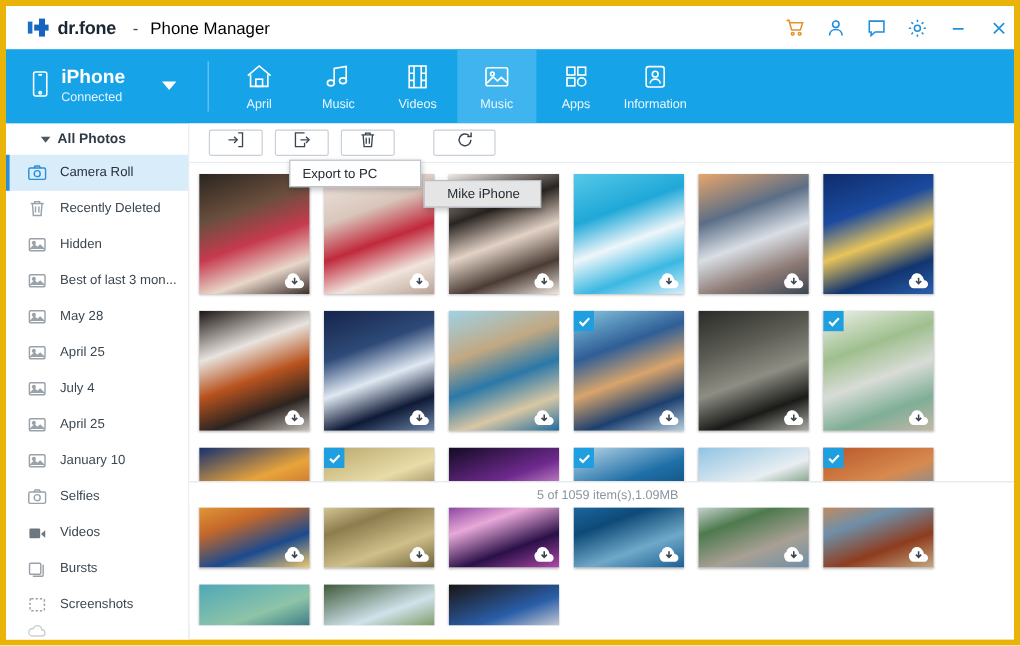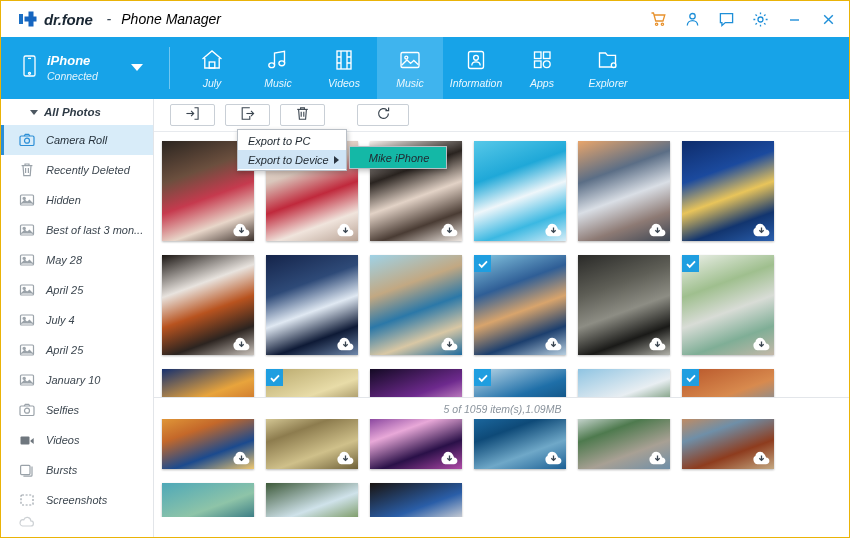--- a/index.html
+++ b/index.html
@@ -6,23 +6,22 @@
   html, body {
     width: 850px; height: 538px;
     font-family: "Liberation Sans", sans-serif;
     background: #ffffff;
     overflow: hidden;
   }
   .app {
     position: relative;
     width: 850px; height: 538px;
     background: #ffffff;
-    border: 1px solid #eab308;
+    border: 5px solid #eab308;
     overflow: hidden;
-    font-style: italic;
   }
 
   
   .titlebar {
     position: absolute; left: 0; top: 0; width: 850px; height: 36px;
     background: #ffffff;
     display: flex; align-items: center;
   }
   .brand {
     display: flex; align-items: center; gap: 7px; margin-left: 18px;
@@ -44,21 +43,21 @@
   .navbar {
     position: absolute; left: 0; top: 36px; width: 850px; height: 62px;
     background: #17a3e8;
     display: flex; align-items: stretch;
   }
   .device-sel {
     width: 168px; display: flex; align-items: center; gap: 9px;
     padding-left: 20px; position: relative; cursor: pointer;
   }
   .device-txt { line-height: 1.25; }
-  .device-name { font-size: 13px; color: #ffffff; font-weight: bold; }
+  .device-name { font-size: 16px; color: #ffffff; font-weight: bold; }
   .device-state { font-size: 10.5px; color: #e3f4fd; }
   .device-caret {
     position: absolute; right: 26px; top: 27px;
     width: 0; height: 0;
     border-left: 6px solid transparent; border-right: 6px solid transparent;
     border-top: 7px solid #ffffff;
   }
   .nav-divider {
     width: 1px; background: rgba(255,255,255,0.38);
     margin: 10px 0;
@@ -170,21 +169,21 @@
   }
   .ctx-item.hl { background: #cfe4f5; }
   .ctx-arrow {
     position: absolute; right: 7px; top: 6px;
     width: 0; height: 0;
     border-top: 4px solid transparent; border-bottom: 4px solid transparent;
     border-left: 5px solid #2b3540;
   }
   .submenu {
     position: absolute; left: 348px; top: 145px; width: 98px;
-    background: #14b8a6; border: 1px solid #b9bfc6;
+    background: #e5e5e5; border: 1px solid #b9bfc6;
     box-shadow: 1px 2px 5px rgba(0,0,0,0.23); z-index: 61;
     padding: 1px 0;
   }
   .submenu .ctx-item { justify-content: center; }
 </style>
 </head>
 <body>
 
 <div class="app">
 
@@ -262,21 +261,21 @@
     <div class="navtabs">
 
       <div class="navtab">
         <span>
           <svg width="26" height="24" viewBox="0 0 26 24" fill="none" stroke="#ffffff" stroke-width="1.35">
             <path d="M3.5 11L13 3l9.5 8"></path>
               <path d="M5.8 10v10h14.4V10"></path>
             <rect x="10.2" y="14" width="5.6" height="6"></rect>
           </svg>
         </span>
-        <span class="lbl">July</span>
+        <span class="lbl">April</span>
       </div>
 
       <div class="navtab">
         <span>
           <svg width="26" height="24" viewBox="0 0 26 24" fill="none" stroke="#ffffff" stroke-width="1.35">
             <path d="M9.5 17V5l10-1.6V15"></path>
             <ellipse cx="6.7" cy="17.2" rx="2.9" ry="2.4"></ellipse>
             <ellipse cx="16.8" cy="15.3" rx="2.9" ry="2.4"></ellipse>
           </svg>
         </span>
@@ -296,54 +295,45 @@
 
       <div class="navtab active">
         <span>
           <svg width="26" height="24" viewBox="0 0 26 24" fill="none" stroke="#ffffff" stroke-width="1.35">
             <rect x="4" y="4.5" width="18" height="15" rx="1.5"></rect>
             <circle cx="9.3" cy="9.6" r="1.5"></circle>
             <path d="M4.6 17.3l5.4-5.3 3.6 3.4 3.2-2.9 4.6 4.3"></path>
           </svg>
         </span>
         <span class="lbl">Music</span>
-      </div>
-
-      <div class="navtab">
-        <span>
-          <svg width="26" height="24" viewBox="0 0 26 24" fill="none" stroke="#ffffff" stroke-width="1.35">
-            <rect x="5.5" y="3.5" width="15" height="17" rx="2"></rect>
-            <circle cx="13" cy="9.8" r="2.4"></circle>
-            <path d="M8.8 17.6c0-2.3 1.9-3.7 4.2-3.7s4.2 1.4 4.2 3.7"></path>
-          </svg>
-        </span>
-        <span class="lbl">Information</span>
       </div>
 
       <div class="navtab">
         <span>
           <svg width="26" height="24" viewBox="0 0 26 24" fill="none" stroke="#ffffff" stroke-width="1.35">
             <rect x="5.5" y="4" width="6.5" height="6.5"></rect>
             <rect x="14.5" y="4" width="6.5" height="6.5"></rect>
             <rect x="5.5" y="13" width="6.5" height="6.5"></rect>
             <circle cx="17.75" cy="16.25" r="3.4"></circle>
           </svg>
         </span>
         <span class="lbl">Apps</span>
       </div>
 
       <div class="navtab">
         <span>
           <svg width="26" height="24" viewBox="0 0 26 24" fill="none" stroke="#ffffff" stroke-width="1.35">
-            <path d="M4.5 19V5h6l2 2.4h8V19z"></path>
-            <circle cx="18.6" cy="17.2" r="2.3" fill="#17a3e8"></circle>
-          </svg>
-        </span>
-        <span class="lbl">Explorer</span>
-      </div>
+            <rect x="5.5" y="3.5" width="15" height="17" rx="2"></rect>
+            <circle cx="13" cy="9.8" r="2.4"></circle>
+            <path d="M8.8 17.6c0-2.3 1.9-3.7 4.2-3.7s4.2 1.4 4.2 3.7"></path>
+          </svg>
+        </span>
+        <span class="lbl">Information</span>
+      </div>
+
 
     </div>
   </div>
 
   <div class="sidebar">
     <div class="sb-head">
       <span class="tri"></span>
       <span class="t">All Photos</span>
     </div>
 
@@ -705,24 +695,20 @@
 
     <div class="statusbar">
       <span class="st">5 of 1059 item(s),1.09MB</span>
     </div>
   </div>
 
   <div class="ctx">
     <div class="ctx-item">
       <span>Export to PC</span>
     </div>
-    <div class="ctx-item hl">
-      <span>Export to Device</span>
-      <span class="ctx-arrow"></span>
-    </div>
   </div>
 
   <div class="submenu">
     <div class="ctx-item">
       <span>Mike iPhone</span>
     </div>
   </div>
 
 </div>
 

